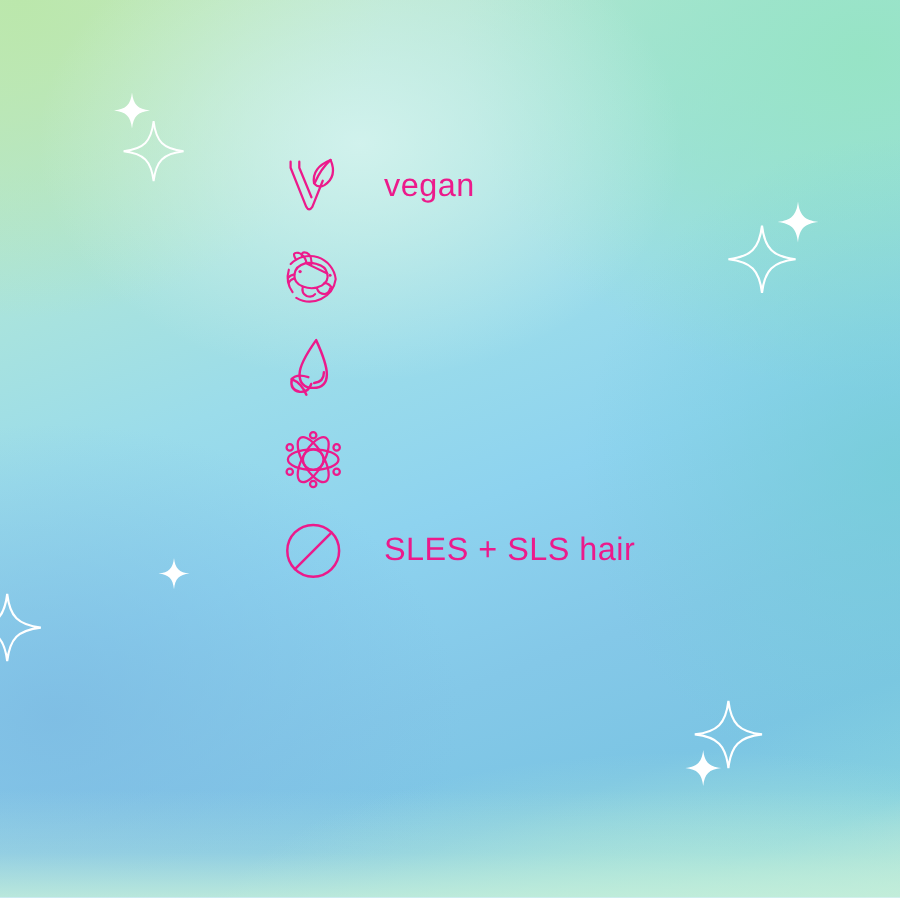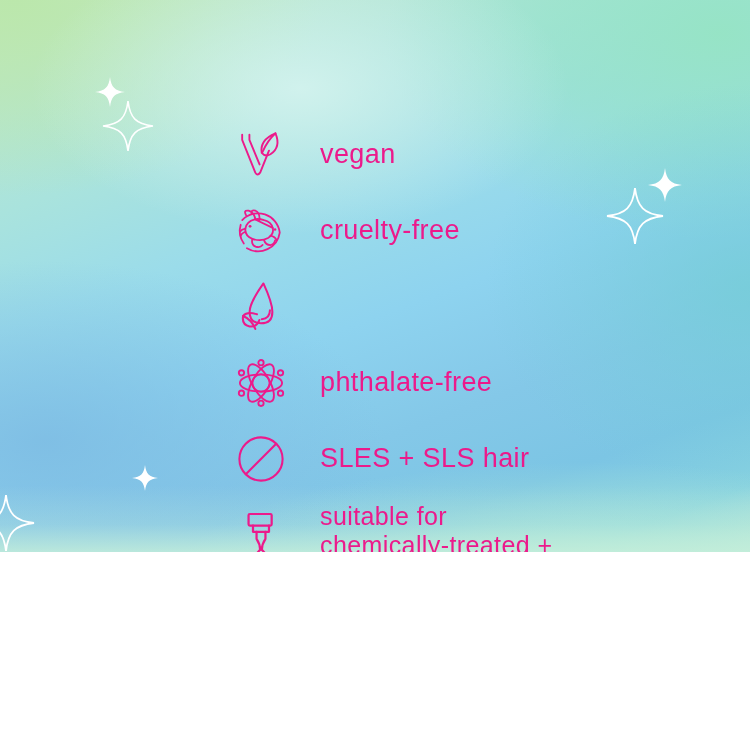--- a/index.html
+++ b/index.html
@@ -8,21 +8,21 @@
     padding: 0;
     background: #ffffff;
   }
   body {
     font-family: "Liberation Sans", sans-serif;
   }
 
   .canvas {
     position: relative;
     width: 750px;
-    height: 552px;
+    height: 748px;
     overflow: hidden;
     background: #8fd6e8;
   }
 
   
   .bg-layer {
     position: absolute;
     inset: 0;
     pointer-events: none;
   }
@@ -222,21 +222,20 @@
             <circle cx="18" cy="26" r="1.8" fill="#ec1a8b" stroke="none"></circle>
             <path d="M12 29 Q7 30 5 33"></path>
             <path d="M12 33 Q7 35 6 38"></path>
             <path d="M21 42 Q19 49 25 52 Q31 54 34 50"></path>
             <path d="M36 44 Q38 50 44 50 Q49 49 50 44"></path>
             <path d="M44 38 Q50 39 52 44"></path>
             <circle cx="50" cy="30" r="1.6" fill="#ec1a8b" stroke="none"></circle>
           </g>
         </svg>
       </span>
-      <span class="claim-label">cruelty-free</span>
     </div>
 
     <div class="claim-row">
       <span class="claim-icon">
         <svg width="44" height="52" viewBox="0 0 54 64" aria-hidden="true">
           <g fill="none" stroke="#ec1a8b" stroke-width="2.5" stroke-linecap="round" stroke-linejoin="round">
             <path d="M30 3 Q13 27 13 38 Q13 52 27 52 Q41 52 41 38 Q41 27 30 3 Z"></path>
             <path d="M38 36 Q38 46 28 47"></path>
             <path d="M22 41 Q10 37 5 43 Q3 54 13 56 Q22 57 25 48"></path>
             <path d="M5 43 Q15 47 20 59"></path>
@@ -255,46 +254,29 @@
             <ellipse cx="32" cy="30" rx="27" ry="11" transform="rotate(-60 32 30)"></ellipse>
             <circle cx="7" cy="17" r="3.4"></circle>
             <circle cx="57" cy="43" r="3.4"></circle>
             <circle cx="32" cy="4" r="3.4"></circle>
             <circle cx="32" cy="56" r="3.4"></circle>
             <circle cx="57" cy="17" r="3.4"></circle>
             <circle cx="7" cy="43" r="3.4"></circle>
           </g>
         </svg>
       </span>
-      <span class="claim-label">phthalate-free</span>
     </div>
 
     <div class="claim-row">
       <span class="claim-icon">
         <svg width="48" height="48" viewBox="0 0 60 60" aria-hidden="true">
           <g fill="none" stroke="#ec1a8b" stroke-width="2.6" stroke-linecap="round">
             <circle cx="30" cy="30" r="27"></circle>
             <line x1="11" y1="49" x2="49" y2="11"></line>
           </g>
         </svg>
       </span>
       <span class="claim-label">SLES + SLS hair</span>
     </div>
 
-    <div class="claim-row multiline">
-      <span class="claim-icon">
-        <svg width="32" height="68" viewBox="0 0 36 76" aria-hidden="true">
-          <g fill="none" stroke="#ec1a8b" stroke-width="2.5" stroke-linecap="round" stroke-linejoin="round">
-            <rect x="4" y="2" width="26" height="13" rx="1.5"></rect>
-            <path d="M9 15 L9 22 L27 22 L27 15"></path>
-            <path d="M13 22 L13 30 Q17 36 17 42"></path>
-            <path d="M23 22 L23 30 Q19 36 19 42"></path>
-            <path d="M18 41 Q6 54 6 62 Q6 72 18 72 Q30 72 30 62 Q30 54 18 41 Z"></path>
-          </g>
-        </svg>
-      </span>
-      <span class="claim-label small">suitable for
-chemically-treated +
-color-treated hair</span>
-    </div>
 
   </div>
 </div>
 
 </body></html>

